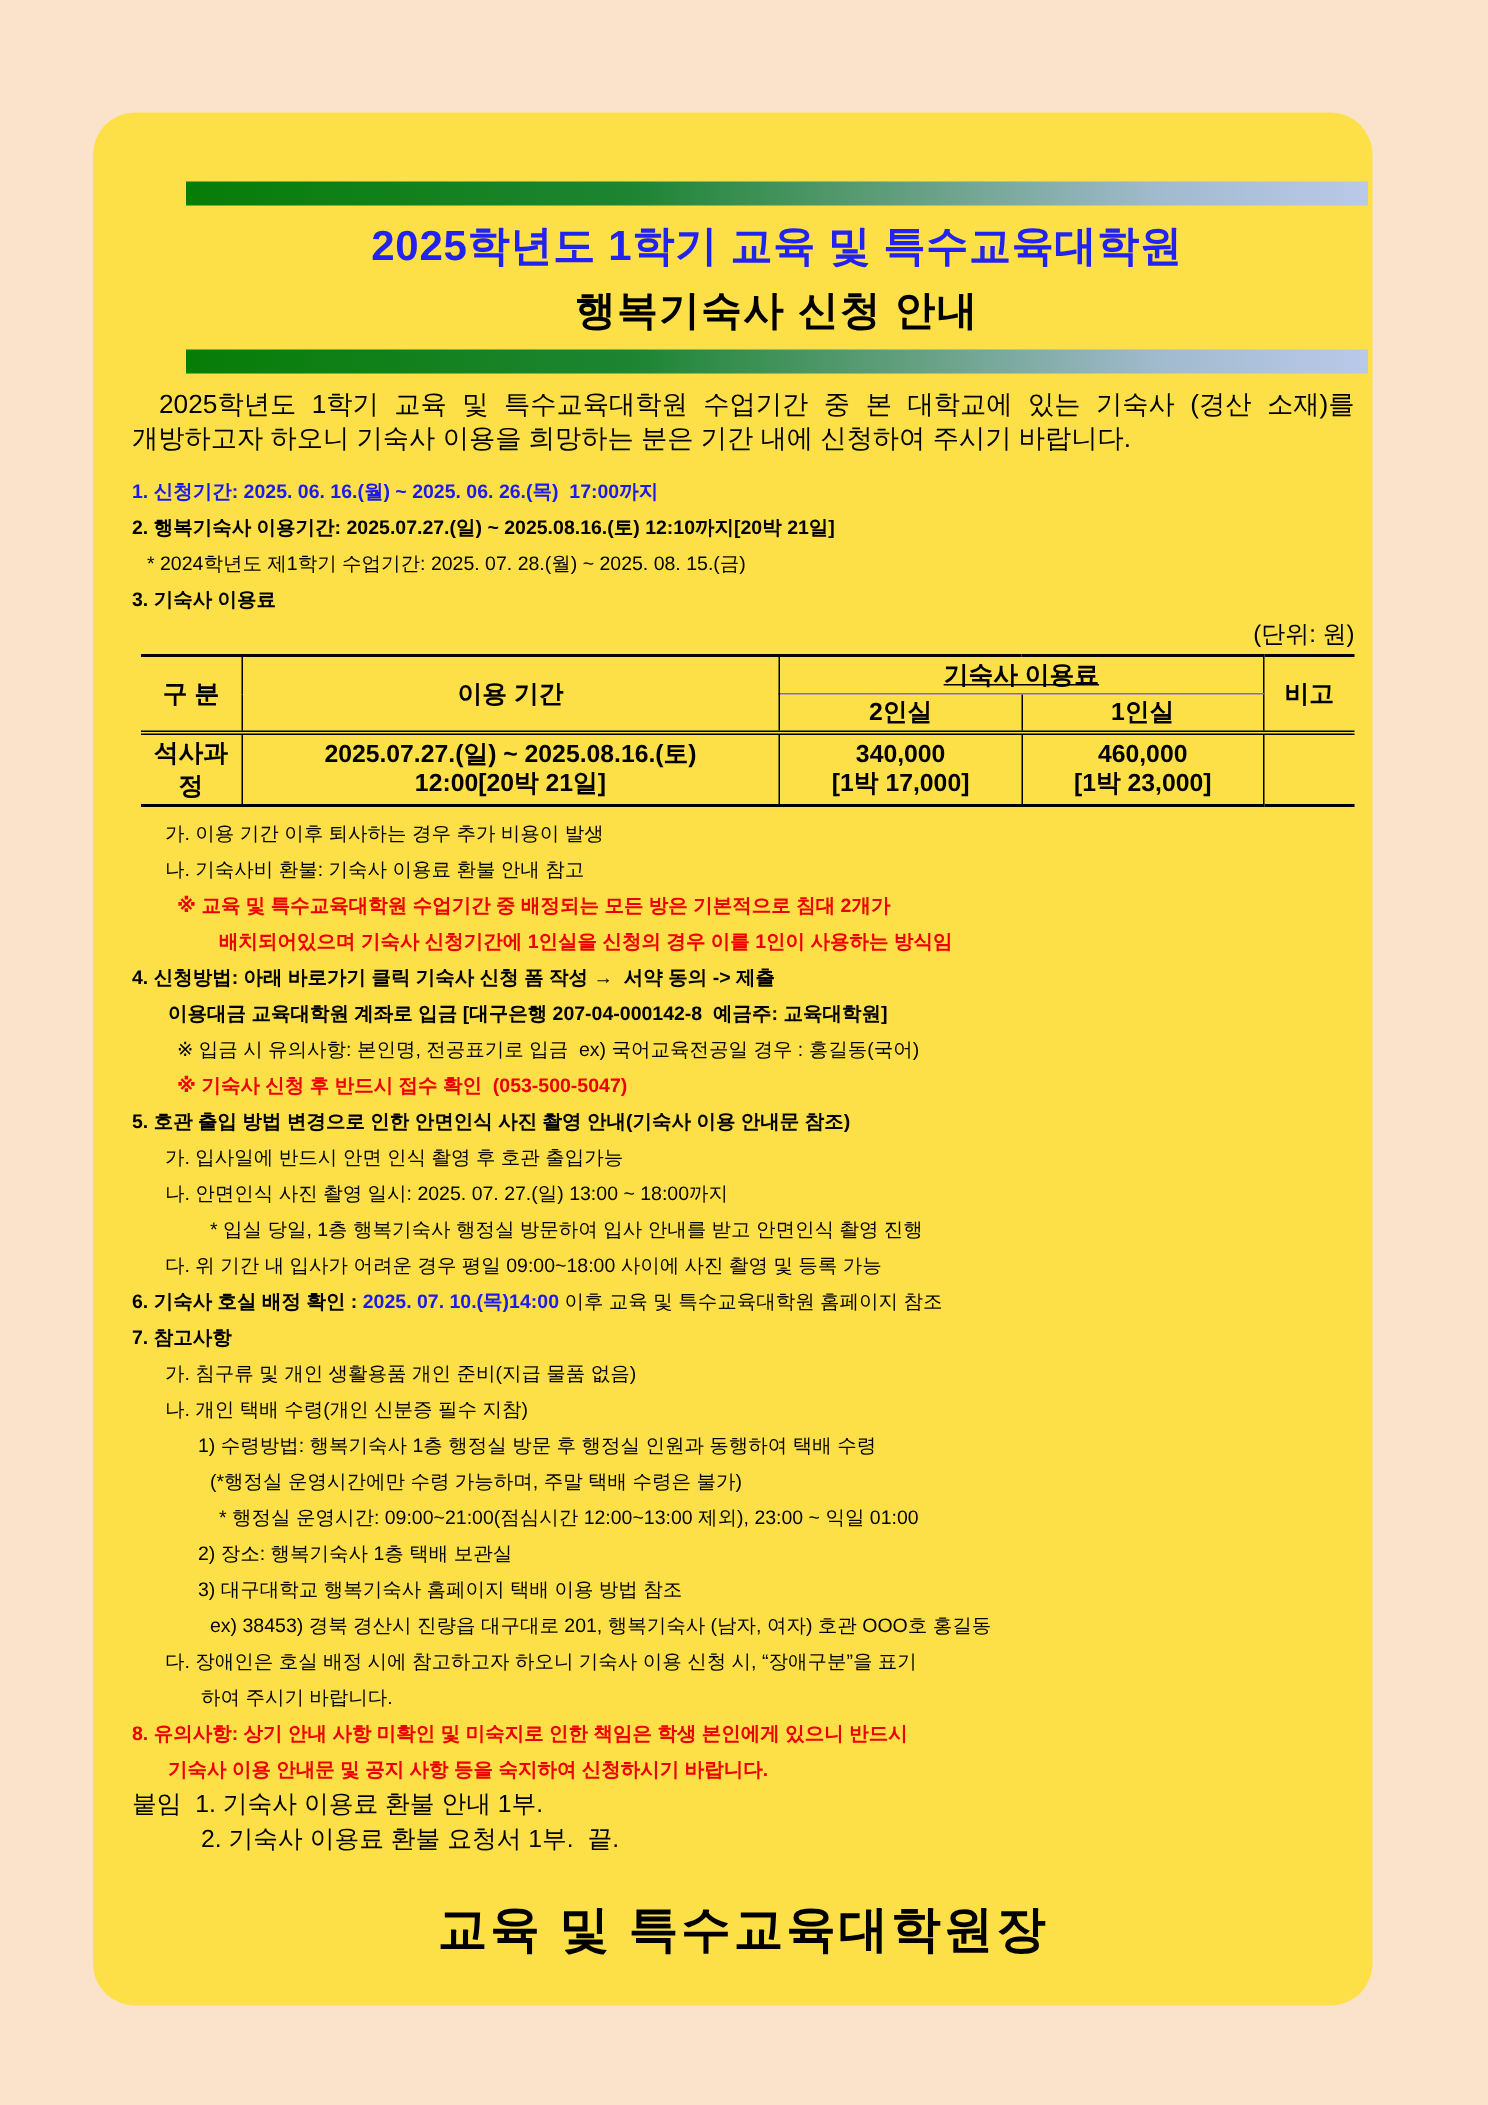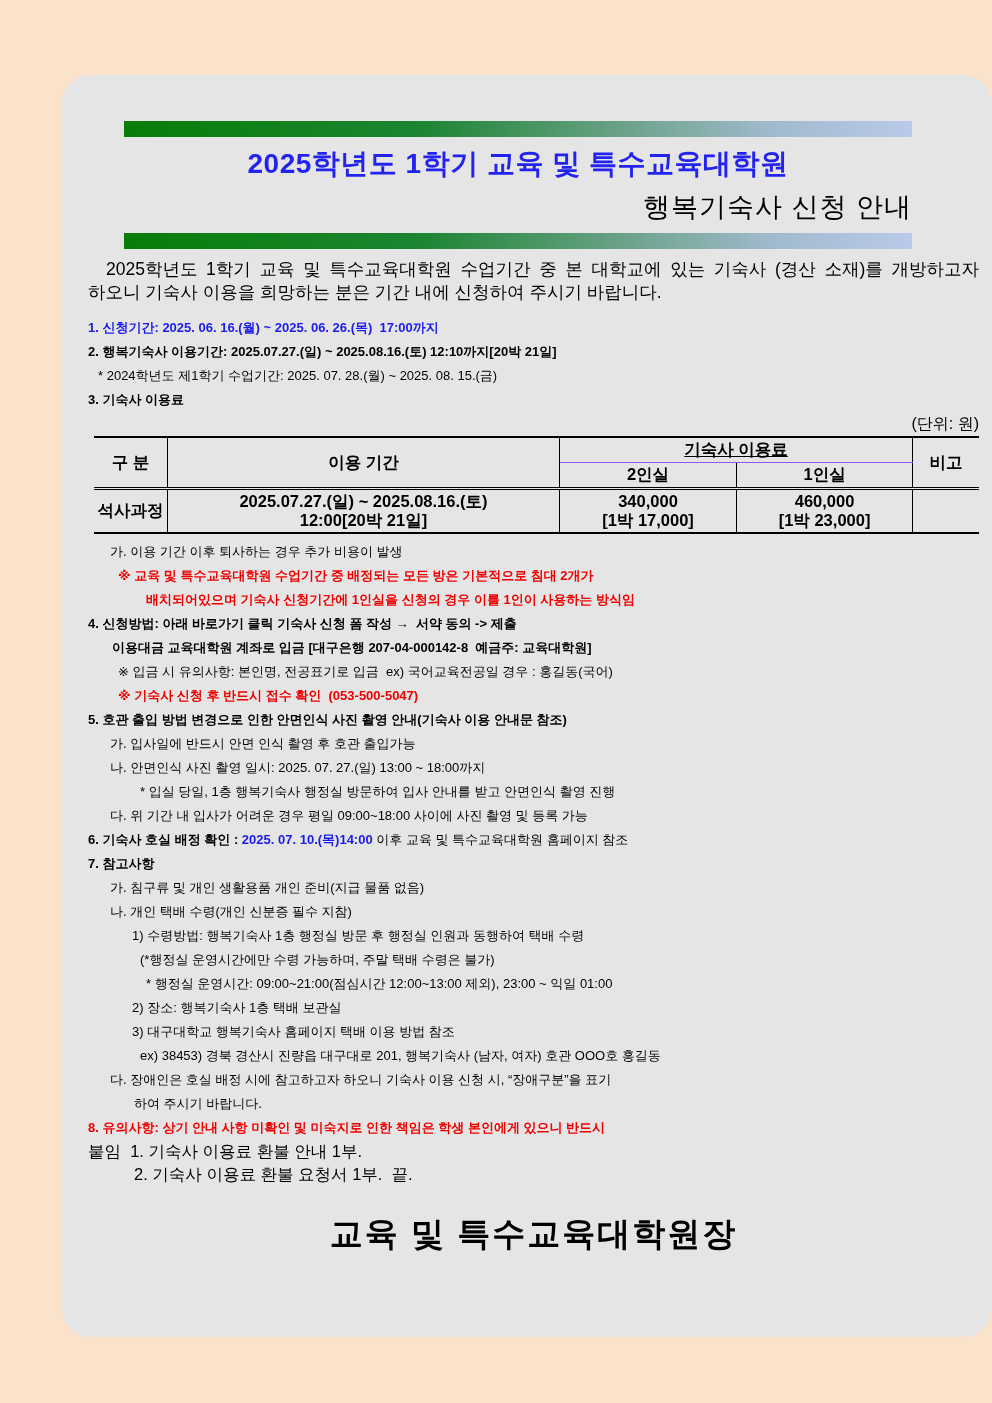--- a/index.html
+++ b/index.html
@@ -5,33 +5,33 @@
   html,body{margin:0;padding:0;}
   body{
     width:992px;height:1403px;
     background:#fbe3cb;
     font-family:"Liberation Sans","DejaVu Sans",sans-serif;
     color:#000;
     position:relative;
   }
   .sheet{
     position:absolute;left:62px;top:75px;
-    width:929px;height:1262px;
-    background:#e5e5e5;border-radius:28px;
+    width:853px;height:1262px;
+    background:#fde047;border-radius:28px;
     overflow:hidden;
   }
   
   .hdr{padding-top:46px;}
   .bar{
     margin-left:62px;width:788px;height:16px;
     background:linear-gradient(to right,#077d07 0%,#1d8533 38%,#66a083 62%,#a0bacd 82%,#bac9ea 100%);
   }
   .t-wrap{margin-left:62px;width:788px;text-align:center;}
   .t1{font-size:28px;font-weight:bold;color:#2323ef;margin:8px 0 6px 0;letter-spacing:0.5px;}
-  .t2{font-size:27px;font-weight:normal;color:#000;margin:6px 0 8px 0;letter-spacing:1px;text-align:right;}
+  .t2{font-size:27px;font-weight:bold;color:#000;margin:6px 0 8px 0;letter-spacing:1px;}
   
   .content{padding:0 12px 0 26px;}
   .intro{
     font-size:17.5px;line-height:23px;text-align:justify;
     text-indent:18px;margin:9px 0 12px 0;word-break:keep-all;
   }
   .ln{font-size:13px;line-height:24px;white-space:pre-wrap;}
   .b{font-weight:bold;}
   .blue{color:#1b1bec;}
   .red{color:#ef0000;}
@@ -126,20 +126,21 @@
         <td class="cell2">
           <div>460,000</div>
           <div>[1박 23,000]</div>
         </td>
         <td></td>
       </tr>
     </tbody>
       </table>
 
     <div class="ln ind-a">가. 이용 기간 이후 퇴사하는 경우 추가 비용이 발생</div>
+    <div class="ln ind-a">나. 기숙사비 환불: 기숙사 이용료 환불 안내 참고</div>
     <div class="ln ind-b b red">※ 교육 및 특수교육대학원 수업기간 중 배정되는 모든 방은 기본적으로 침대 2개가</div>
     <div class="ln ind-e b red">배치되어있으며 기숙사 신청기간에 1인실을 신청의 경우 이를 1인이 사용하는 방식임</div>
 
     <div class="ln b">4. 신청방법: 아래 바로가기 클릭 기숙사 신청 폼 작성 →  서약 동의 -&gt; 제출</div>
     <div class="ln ind-g b">이용대금 교육대학원 계좌로 입금 [대구은행 207-04-000142-8  예금주: 교육대학원]</div>
     <div class="ln ind-b">※ 입금 시 유의사항: 본인명, 전공표기로 입금  ex) 국어교육전공일 경우 : 홍길동(국어)</div>
     <div class="ln ind-b b red">※ 기숙사 신청 후 반드시 접수 확인  (053-500-5047)</div>
 
     <div class="ln b">5. 호관 출입 방법 변경으로 인한 안면인식 사진 촬영 안내(기숙사 이용 안내문 참조)</div>
     <div class="ln ind-a">가. 입사일에 반드시 안면 인식 촬영 후 호관 출입가능</div>
@@ -155,20 +156,21 @@
     <div class="ln ind-c">1) 수령방법: 행복기숙사 1층 행정실 방문 후 행정실 인원과 동행하여 택배 수령</div>
     <div class="ln ind-d">(*행정실 운영시간에만 수령 가능하며, 주말 택배 수령은 불가)</div>
     <div class="ln ind-e">* 행정실 운영시간: 09:00~21:00(점심시간 12:00~13:00 제외), 23:00 ~ 익일 01:00</div>
     <div class="ln ind-c">2) 장소: 행복기숙사 1층 택배 보관실</div>
     <div class="ln ind-c">3) 대구대학교 행복기숙사 홈페이지 택배 이용 방법 참조</div>
     <div class="ln ind-d">ex) 38453) 경북 경산시 진량읍 대구대로 201, 행복기숙사 (남자, 여자) 호관 OOO호 홍길동</div>
     <div class="ln ind-a">다. 장애인은 호실 배정 시에 참고하고자 하오니 기숙사 이용 신청 시, “장애구분”을 표기</div>
     <div class="ln ind-f">하여 주시기 바랍니다.</div>
 
     <div class="ln b red">8. 유의사항: 상기 안내 사항 미확인 및 미숙지로 인한 책임은 학생 본인에게 있으니 반드시</div>
+    <div class="ln ind-g b red">기숙사 이용 안내문 및 공지 사항 등을 숙지하여 신청하시기 바랍니다.</div>
 
     <div class="attach">붙임  1. 기숙사 이용료 환불 안내 1부.</div>
     <div class="attach ind-f">2. 기숙사 이용료 환불 요청서 1부.  끝.</div>
 
     <div class="sig">교육 및 특수교육대학원장</div>
 
   </div>
 </div>
 
 </body></html>

